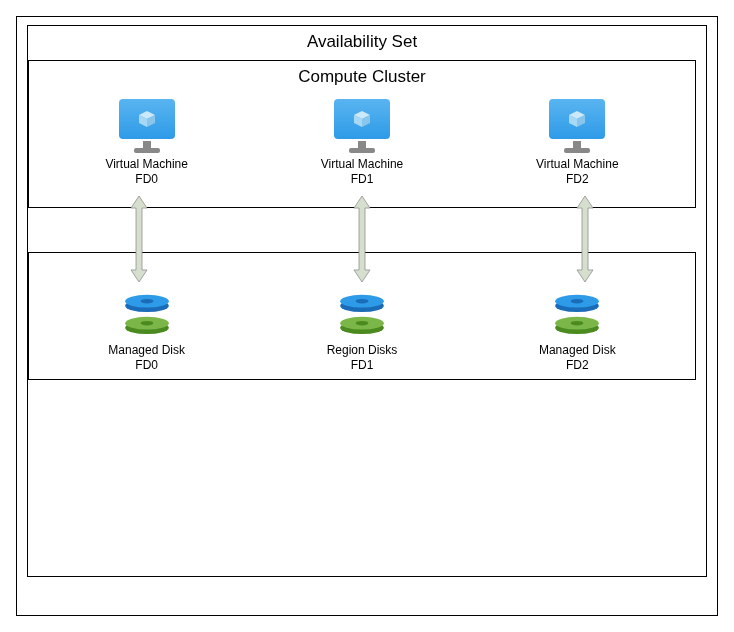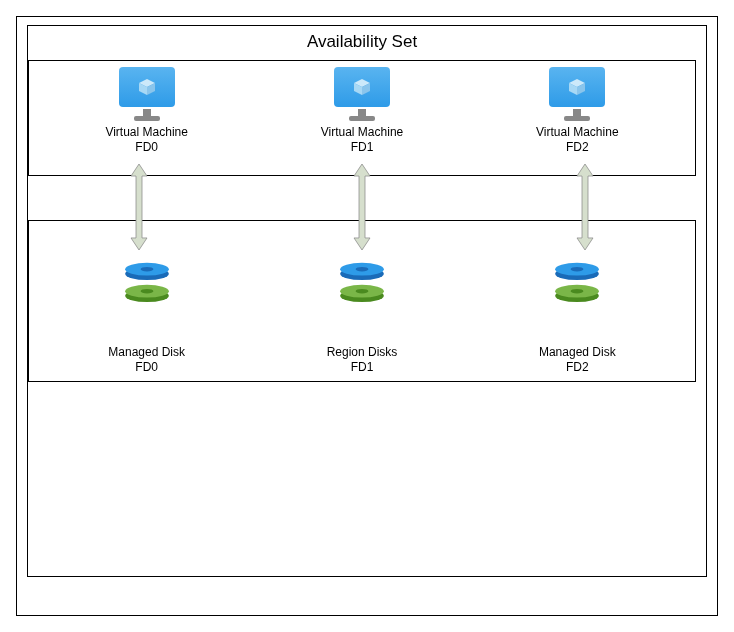--- a/index.html
+++ b/index.html
@@ -124,21 +124,20 @@
       text-align: center;
       font-size: 17px;
       font-weight: 400;
       margin-top: 12px;
     }
     .disk-item {
       display: flex;
       flex-direction: column;
       align-items: center;
       width: 150px;
-      gap: 34px;
     }
     .disk-stack {
       position: relative;
       width: 50px;
       height: 46px;
       margin-bottom: 4px;
     }
     .disk {
       position: absolute;
       width: 50px;
@@ -155,20 +154,21 @@
   </style>
 </head>
 <body>
 
 <div class="region-box">
 
   <div class="availability-box">
     <div class="availability-title">Availability Set</div>
 
     <div class="compute-box">
+      <div class="compute-title">Compute Cluster</div>
       <div class="row">
 
         <div class="vm-item">
           <div class="vm-icon">
             <div class="vm-monitor">
               <svg class="vm-cube" viewBox="0 0 20 20">
                 <polygon points="10,2 18,6 10,10 2,6" fill="#cce9fa"></polygon>
                 <polygon points="2,6 10,10 10,18 2,14" fill="#a7d8f5"></polygon>
                 <polygon points="18,6 10,10 10,18 18,14" fill="#8ac5ec"></polygon>
               </svg>

